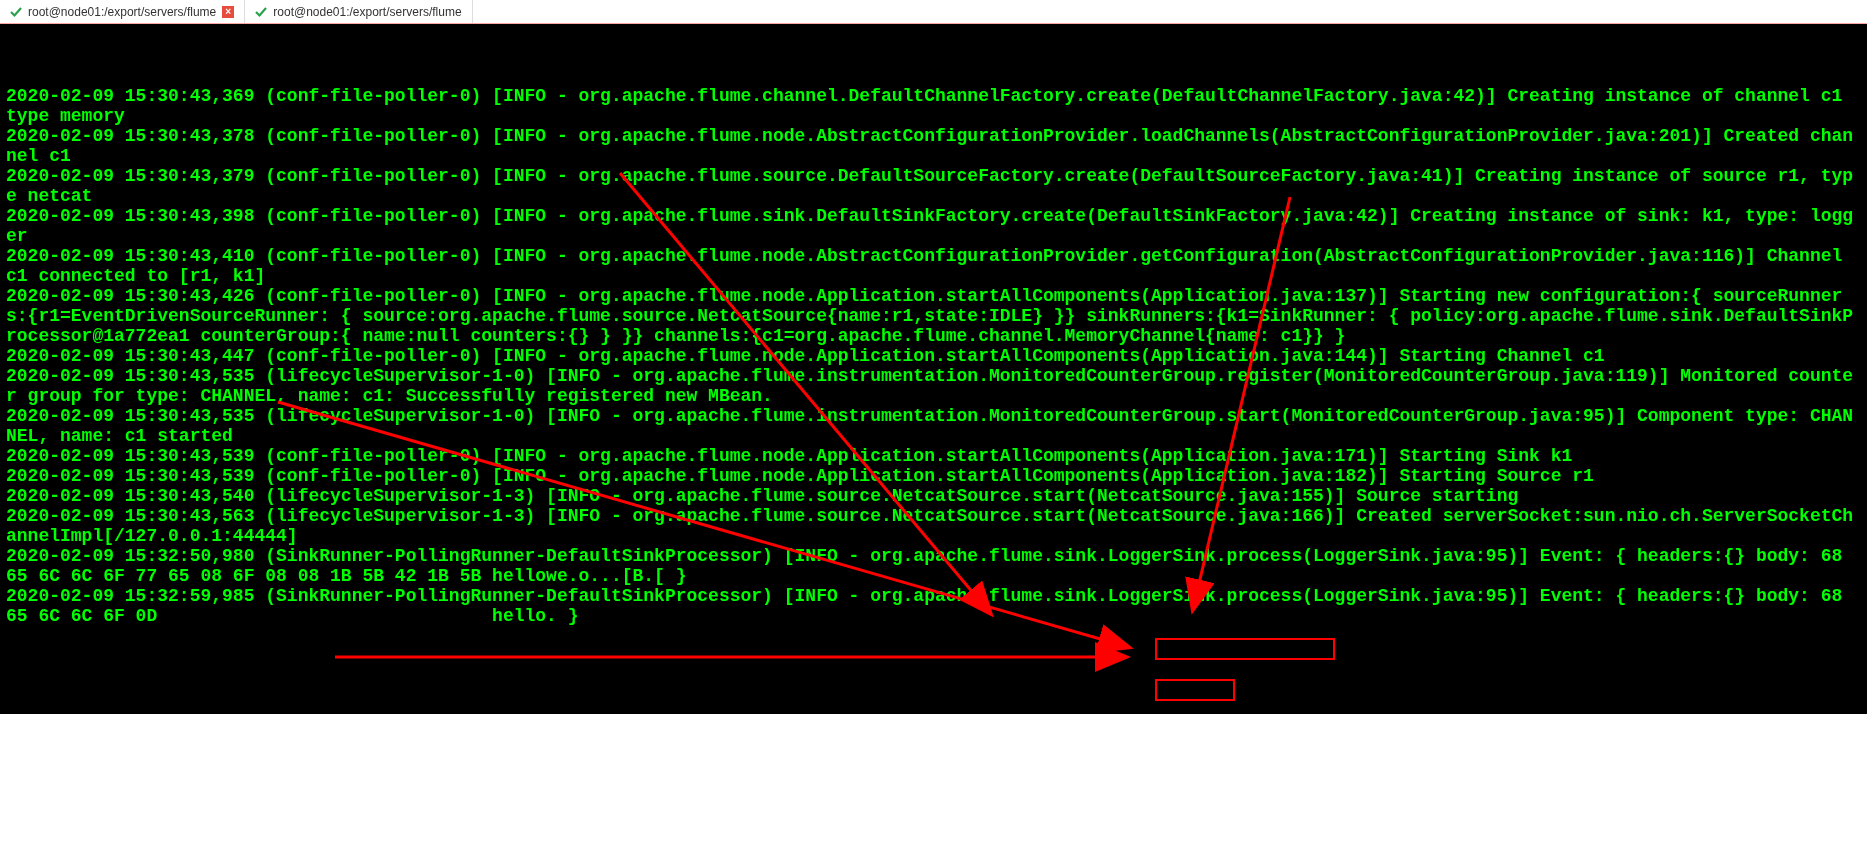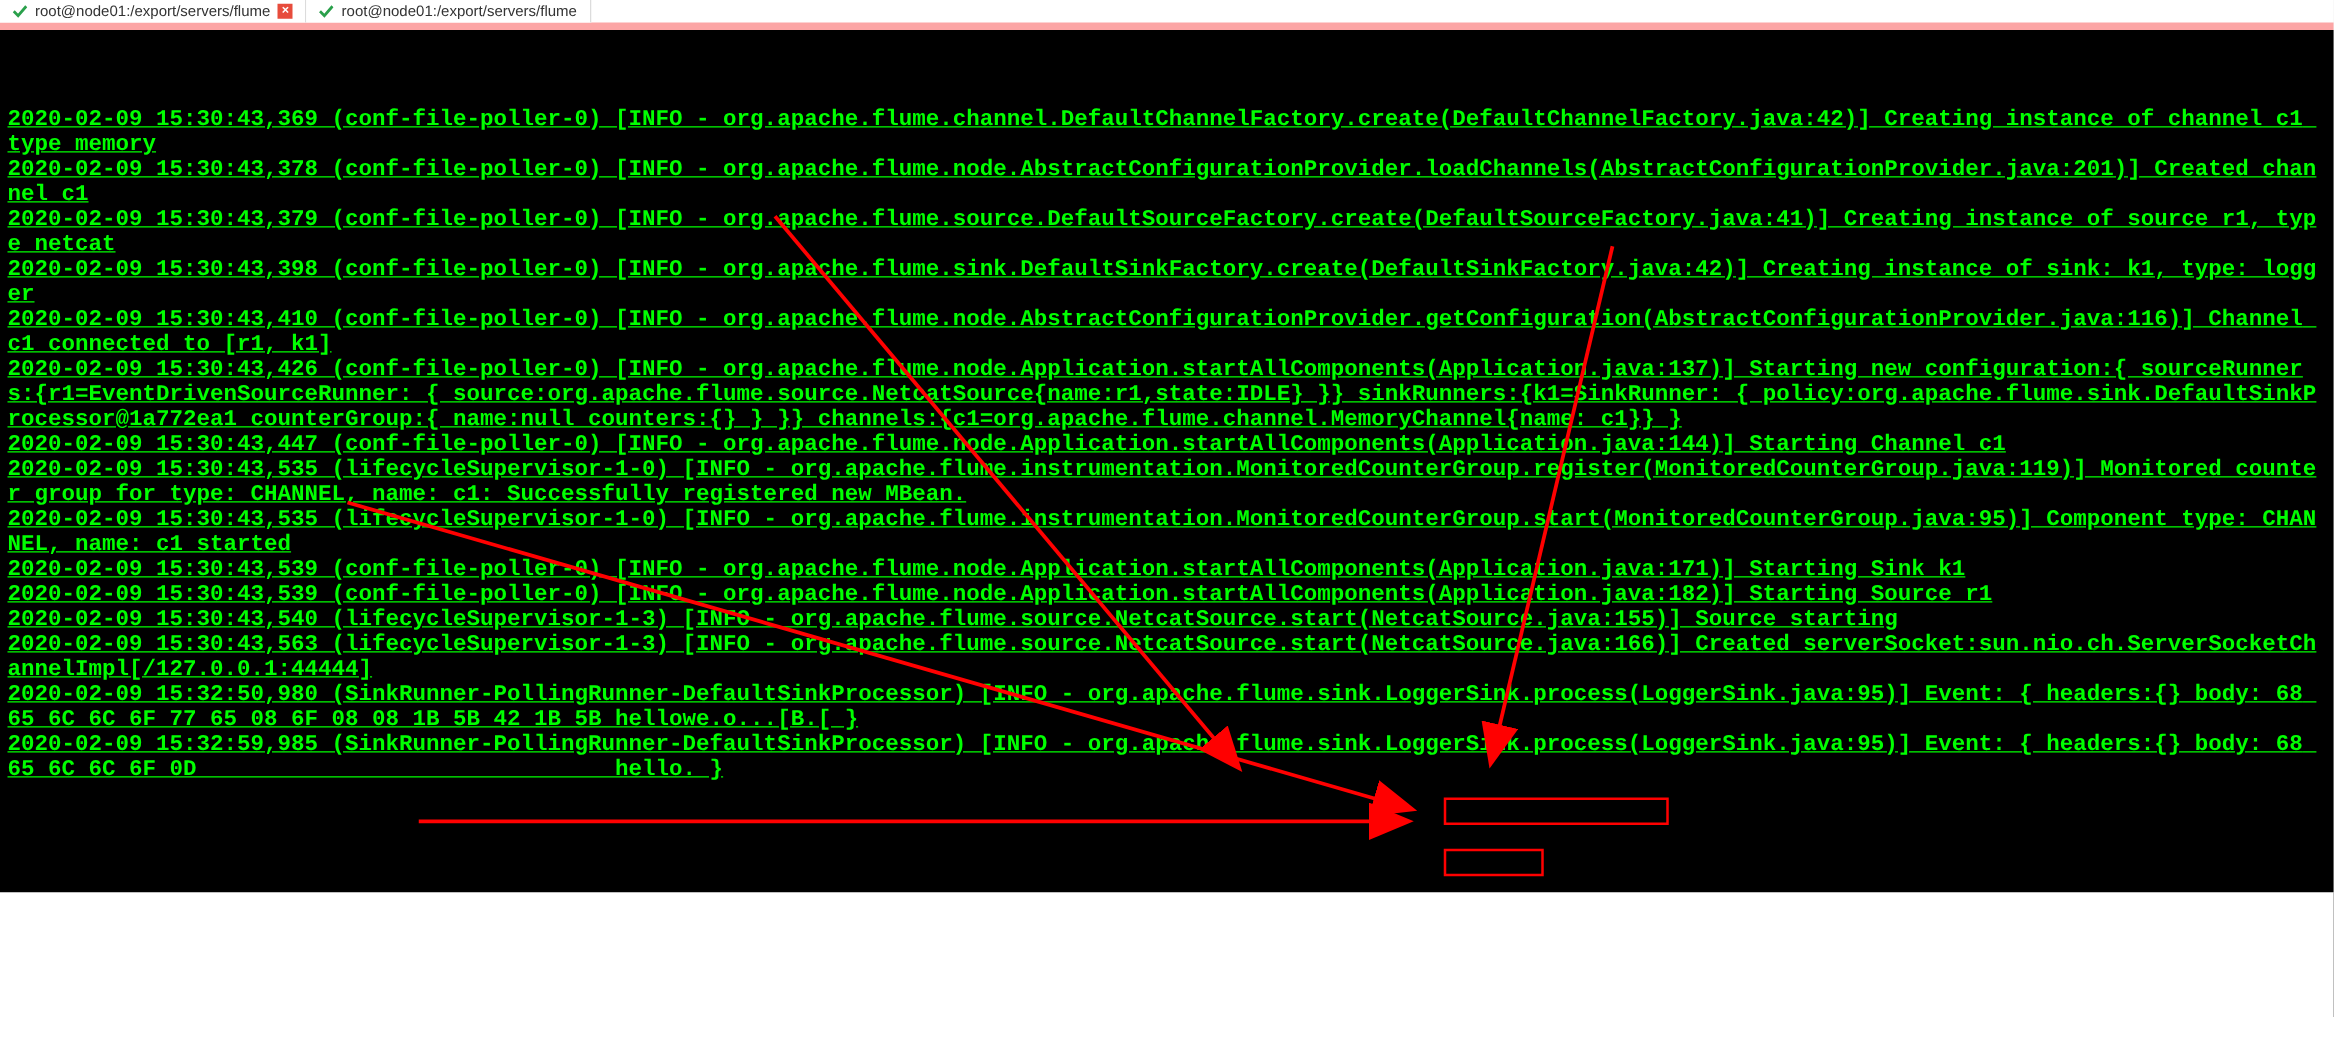--- a/index.html
+++ b/index.html
@@ -2,42 +2,42 @@
 <html><head>
 <meta charset="utf-8">
 <style>
   * { box-sizing: border-box; }
   html, body {
     margin: 0; padding: 0; background: #fff; font-family: "Courier New", monospace;
   }
   .frame { width: 1867px; }
   .tabbar {
     display: flex; align-items: center; height: 24px;
-    background: #ffffff; border-bottom: 6px solid #fca5a5;
+    background: #ffffff; border-bottom: 1px solid #fca5a5;
     font: 12px/1 Arial, sans-serif;
   }
   .tab {
     display: flex; align-items: center; gap: 6px; padding: 4px 10px;
     border-right: 1px solid #dcdcdc; color: #333; height: 100%;
     background: #fff;
   }
   .tab.active { background: #fff; }
   .check-icon {
     width: 12px; height: 12px; display: inline-block;
   }
   .close-icon {
     width: 12px; height: 12px; display: inline-flex; align-items:center; justify-content:center;
     background: #e74c3c; color: #fff; font: bold 10px/1 Arial; cursor: default;
   }
   .terminal {
     background: #000; color: #00ff00; font: bold 18px/20px "Courier New", monospace;
     white-space: pre-wrap; word-break: break-all; padding: 2px 6px 4px 6px;
     position: relative; min-height: 690px;
   }
-  .logline { display: block; text-decoration: underline; }
+  .logline { display: block; }
   .highlight-box {
     position: absolute; border: 2px solid #ff0000; pointer-events: none;
   }
   svg.annot { position: absolute; top: 0; left: 0; pointer-events: none; }
 </style>
 </head>
 <body>
 
 <div class="frame">
 

